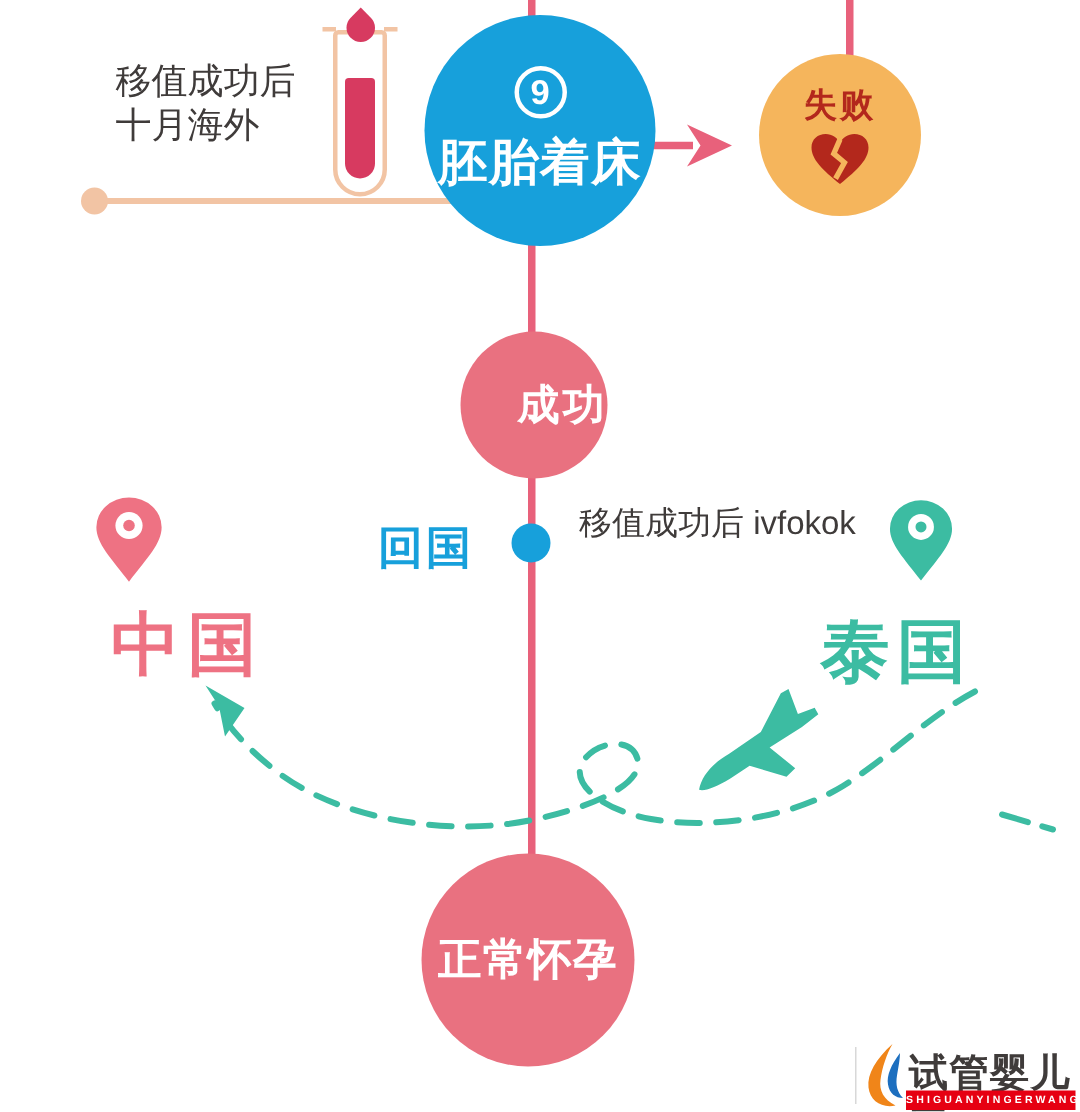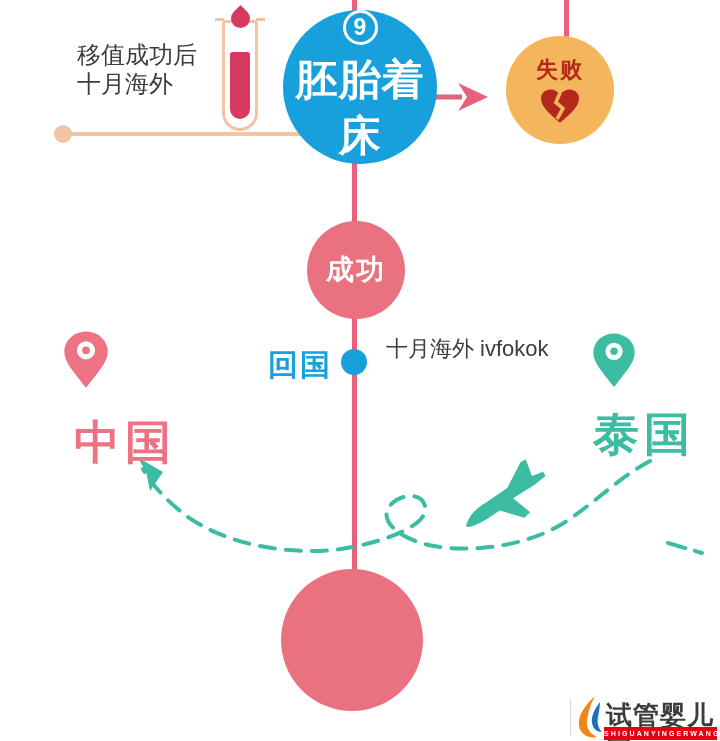--- a/index.html
+++ b/index.html
@@ -36,40 +36,40 @@
   .note{color:var(--text-dark);z-index:4;}
   .blood-note{left:77px;top:40px;font-size:24px;line-height:29px;}
   .checkup-note{left:386px;top:334px;font-size:22px;line-height:29px;}
 
   
   .circle{position:absolute;border-radius:50%;display:flex;flex-direction:column;
     align-items:center;justify-content:center;z-index:3;text-align:center;}
   .c-implant{left:283px;top:10px;width:154px;height:154px;background:var(--blue);color:#fff;}
   .badge9{width:35px;height:35px;border:3px solid #fff;border-radius:50%;display:flex;
     align-items:center;justify-content:center;font-size:23px;font-weight:bold;margin-bottom:7px;}
-  .c-implant .lbl{font-size:42px;font-weight:bold;letter-spacing:1px;}
+  .c-implant .lbl{font-size:33px;font-weight:bold;letter-spacing:1px;}
   .c-fail{left:506px;top:36px;width:108px;height:108px;background:var(--orange);color:var(--dark-red);}
   .c-fail .lbl{font-size:22px;font-weight:bold;letter-spacing:2px;}
   .broken-heart{width:46px;height:38px;margin-top:2px;}
-  .c-success{left:307px;top:221px;width:98px;height:98px;background:var(--node-pink);color:#fff;}
+  .c-success{left:307px;top:221px;width:98px;height:98px;background:var(--node-pink);color:#fff;align-items:flex-end;}
   .c-success .lbl{font-size:28px;font-weight:bold;letter-spacing:2px;}
   .c-pregnant{left:281px;top:569px;width:142px;height:142px;background:var(--node-pink);color:#fff;}
   .c-pregnant .lbl{font-size:29px;font-weight:bold;line-height:37px;letter-spacing:1px;}
 
   .blue-dot{left:341px;top:349px;width:26px;height:26px;border-radius:50%;background:var(--blue);z-index:3;}
-  .return-label{left:252px;top:345px;width:80px;text-align:right;font-size:30px;font-weight:bold;
+  .return-label{left:252px;top:345px;width:80px;text-align:left;font-size:30px;font-weight:bold;
     color:var(--blue);letter-spacing:2px;z-index:4;}
 
   
   .pin{z-index:3;}
   .pin.china{left:60px;top:331px;width:52px;height:58px;color:var(--china-pink);}
   .pin.thailand{left:591px;top:332px;width:46px;height:57px;color:var(--teal);}
   .country{font-size:46px;font-weight:bold;letter-spacing:5px;z-index:4;}
-  .country.china{left:74px;top:412px;color:var(--china-pink);}
-  .country.thailand{left:547px;top:404px;color:var(--teal);margin-left:46px;}
+  .country.china{left:74px;top:399px;color:var(--china-pink);}
+  .country.thailand{left:547px;top:404px;color:var(--teal);}
 
   
   .flight{left:0;top:0;width:720px;height:741px;color:var(--teal);z-index:2;pointer-events:none;}
   .plane{left:458px;top:465px;width:98px;height:69px;color:var(--teal);
     transform:rotate(-30deg);z-index:3;}
 
   
   .wm-divider{left:570px;top:698px;width:1px;height:38px;background:#d8d8d8;}
   .wm-logo{left:576px;top:696px;width:28px;height:43px;}
   .wm-name{left:606px;top:698px;font-size:26px;font-weight:bold;color:var(--text-dark);
@@ -119,21 +119,21 @@
   </div>
 
   <div class="circle c-success">
     <div class="lbl">成功</div>
   </div>
 
   <div class="abs blue-dot"></div>
   <div class="abs return-label">回国</div>
 
   <div class="abs note checkup-note">
-    <div>十月海外  ivfokok</div>
+    <div>移值成功后  ivfokok</div>
   </div>
 
   <svg class="abs pin china" viewBox="0 0 40 48">
     <path d="M20 47 C10 34 2 26 2 17 A18 16.5 0 1 1 38 17 C38 26 30 34 20 47 Z" fill="currentColor"></path>
     <circle cx="20" cy="16" r="7.5" fill="#fff"></circle>
     <circle cx="20" cy="16" r="3.2" fill="currentColor"></circle>
   </svg>
   <div class="abs country china">中国</div>
 
   <svg class="abs pin thailand" viewBox="0 0 40 48">
@@ -147,20 +147,21 @@
     <path d="M650 461 C618 478 594 504 562 524 C526 546 472 553 434 546 C400 540 379 521 389 507 C398 494 421 491 425 506 C429 521 401 537 353 547 C298 558 225 546 184 514 C166 500 152 485 143 469" fill="none" stroke="currentColor" stroke-width="4" stroke-dasharray="15 11" stroke-linecap="round"></path>
     <path d="M668 543 L702 553" fill="none" stroke="currentColor" stroke-width="4" stroke-dasharray="18 10" stroke-linecap="round"></path>
     <polygon points="137,457 163,472 150,491 146,471" fill="currentColor"></polygon>
   </svg>
 
   <svg class="abs plane" viewBox="0 0 100 70">
     <path d="M0 38 C6 31 16 27 30 27 L56 25 L81 9 L87 9 L84 27 L96 29 L96 34 L82 36 L56 37 L64 58 L56 60 L38 41 L22 42 C10 42 3 41 0 38 Z" fill="currentColor"></path>
   </svg>
 
   <div class="circle c-pregnant">
+    <div class="lbl">正常怀孕</div>
   </div>
 
   <div class="abs wm-divider"></div>
   <svg class="abs wm-logo" viewBox="0 0 28 43">
     <path d="M19 0 C8 10 2 20 3 29 C4 38 12 43 21 41 C13 37 10 31 11 24 C12 16 15 7 19 0 Z" fill="var(--logo-orange)"></path>
     <path d="M24 6 C18 14 15 21 16 27 C17 33 21 36 26 36 C22 32 21 27 22 21 C23 15 24 10 24 6 Z" fill="var(--logo-blue)"></path>
   </svg>
   <div class="abs wm-name">试管婴儿网</div>
   <div class="abs wm-bar">SHIGUANYINGERWANG</div>
 

